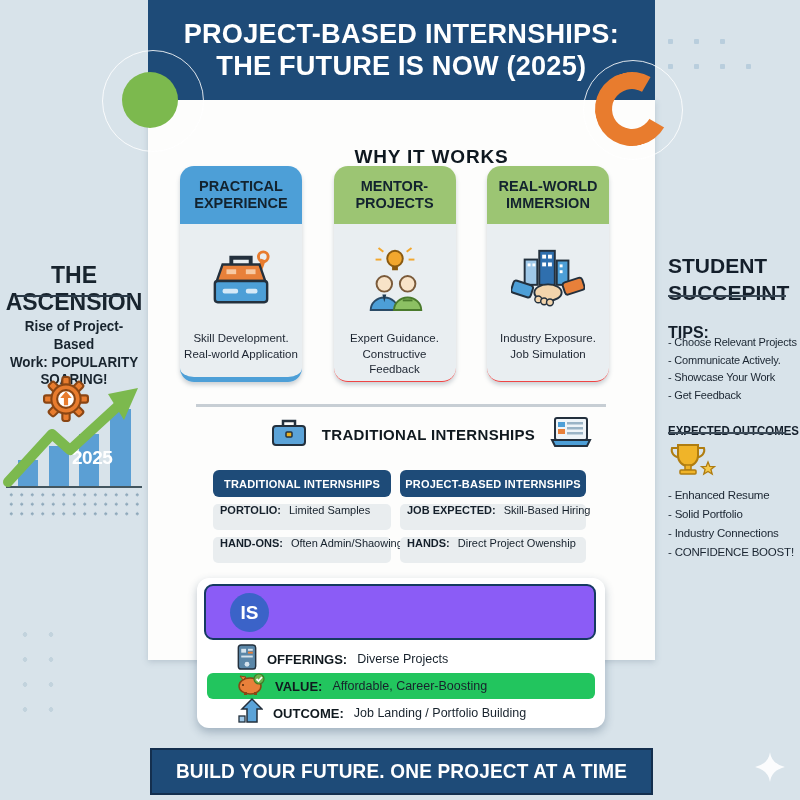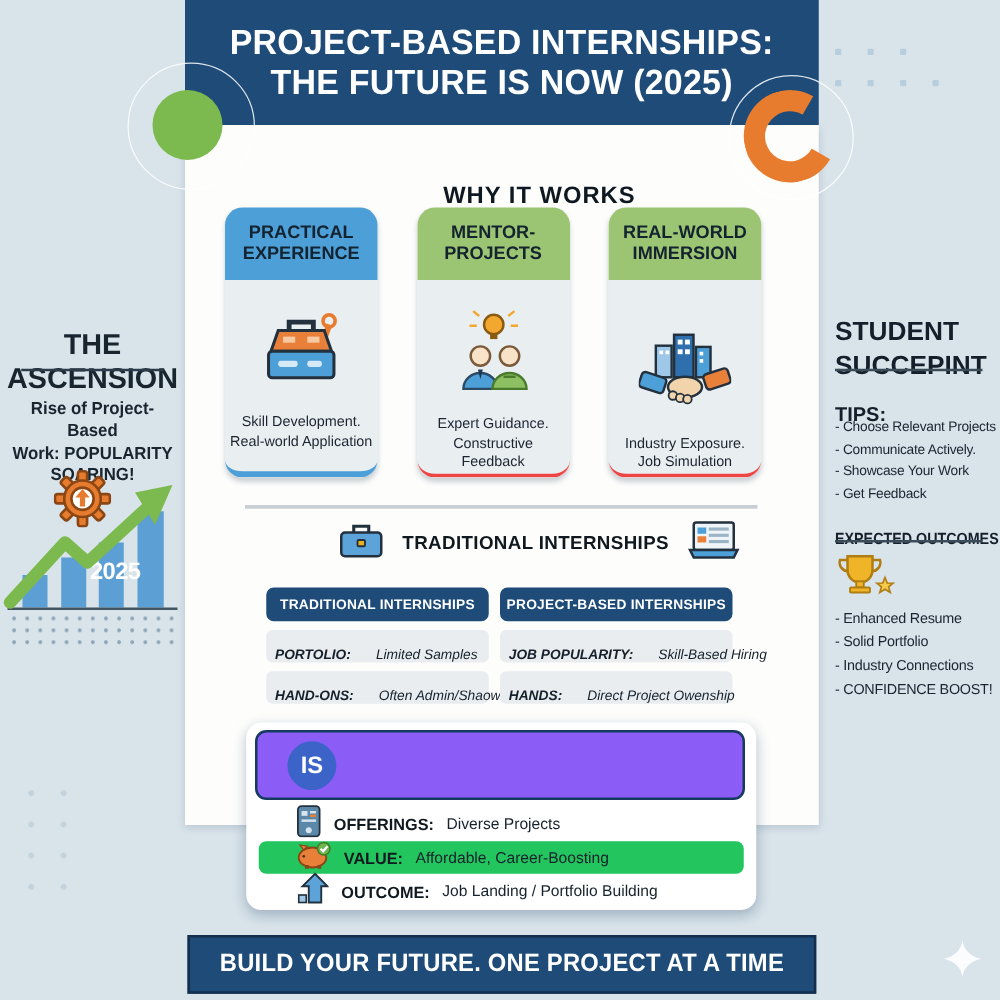--- a/index.html
+++ b/index.html
@@ -33,39 +33,39 @@
   .cards{position:absolute;top:166px;left:32px;width:429px;display:flex;justify-content:space-between;z-index:5;}
   .card{width:122px;height:216px;display:flex;flex-direction:column;border-radius:14px;
         box-shadow:0 3px 4px rgba(60,80,100,.25);}
   .card-header{height:58px;border-radius:14px 14px 0 0;display:flex;align-items:center;justify-content:center;
                text-align:center;font-weight:bold;font-size:14.5px;color:#13232f;line-height:1.15;}
   .card-body{flex:1;background:#e9eef1;border-radius:0 0 14px 14px;display:flex;flex-direction:column;
              align-items:center;padding-top:12px;box-sizing:border-box;}
   .card-blue .card-header{background:#4d9fd7;}
   .card-blue .card-body{border-bottom:5px solid #4d9fd7;}
   .card-green .card-header{background:#9cc573;}
-  .card-green .card-body{border-bottom:3px solid #ef4444;justify-content:flex-end;}
+  .card-green .card-body{border-bottom:1px solid #ef4444;}
   .card-text{font-size:11.5px;color:#1c2430;text-align:center;line-height:1.35;margin-top:9px;}
   .card-icon{height:86px;display:flex;align-items:center;justify-content:center;}
 
   .section-divider{position:absolute;top:404px;left:48px;width:410px;height:3px;background:#c7ced4;z-index:5;}
 
   
   .trad-row{position:absolute;top:413px;left:0;width:100%;height:42px;display:flex;align-items:center;
             justify-content:center;gap:15px;z-index:5;}
   .trad-label{font-weight:bold;font-size:15px;letter-spacing:.3px;color:#10191f;}
 
   
   .comp-col{position:absolute;z-index:5;}
   .comp-col.left{left:65px;top:470px;width:178px;}
   .comp-col.right{left:252px;top:470px;width:186px;}
   .comp-header{height:27px;background:#1e4b78;border-radius:6px;color:#fff;font-weight:bold;font-size:11px;
                display:flex;align-items:center;justify-content:center;letter-spacing:.2px;}
-  .comp-row{margin-top:7px;height:26px;background:#e9edef;border-radius:5px;display:flex;align-items:flex-end;
-            padding:0 7px;font-size:11px;color:#15202b;gap:20px;box-sizing:border-box;white-space:nowrap;font-style:italic;}
+  .comp-row{margin-top:7px;height:26px;background:#e9edef;border-radius:5px;display:flex;align-items:flex-start;
+            padding:0 7px;font-size:11px;color:#15202b;gap:8px;box-sizing:border-box;white-space:nowrap;}
   .comp-row b{font-size:11px;}
 
   
   .studio{position:absolute;left:49px;top:578px;width:408px;height:150px;background:#fff;border-radius:12px;
           box-shadow:0 4px 10px rgba(30,60,90,.3);z-index:6;}
   .studio-banner{position:absolute;left:7px;top:6px;width:392px;height:56px;background:#8b5cf6;
                  border:2px solid #153a60;border-radius:9px;box-sizing:border-box;}
   .is-badge{position:absolute;left:24px;top:7px;width:39px;height:39px;border-radius:50%;background:#3b63c8;
             color:#fff;font-weight:bold;font-size:19px;display:flex;align-items:center;justify-content:center;}
   .studio-title{position:absolute;left:60px;right:20px;top:5px;text-align:center;color:#fff;}
@@ -299,21 +299,21 @@
       </div>
       <div class="comp-row">
         <b>HAND-ONS:</b>
         <span>Often Admin/Shaowing</span>
       </div>
     </div>
 
     <div class="comp-col right">
       <div class="comp-header">PROJECT-BASED INTERNSHIPS</div>
       <div class="comp-row">
-        <b>JOB POPULARITY:</b>
+        <b>JOB EXPECTED:</b>
         <span>Skill-Based Hiring</span>
       </div>
       <div class="comp-row">
         <b>HANDS:</b>
         <span>Direct Project Owenship</span>
       </div>
     </div>
 
     <div class="studio">
       <div class="studio-banner">

